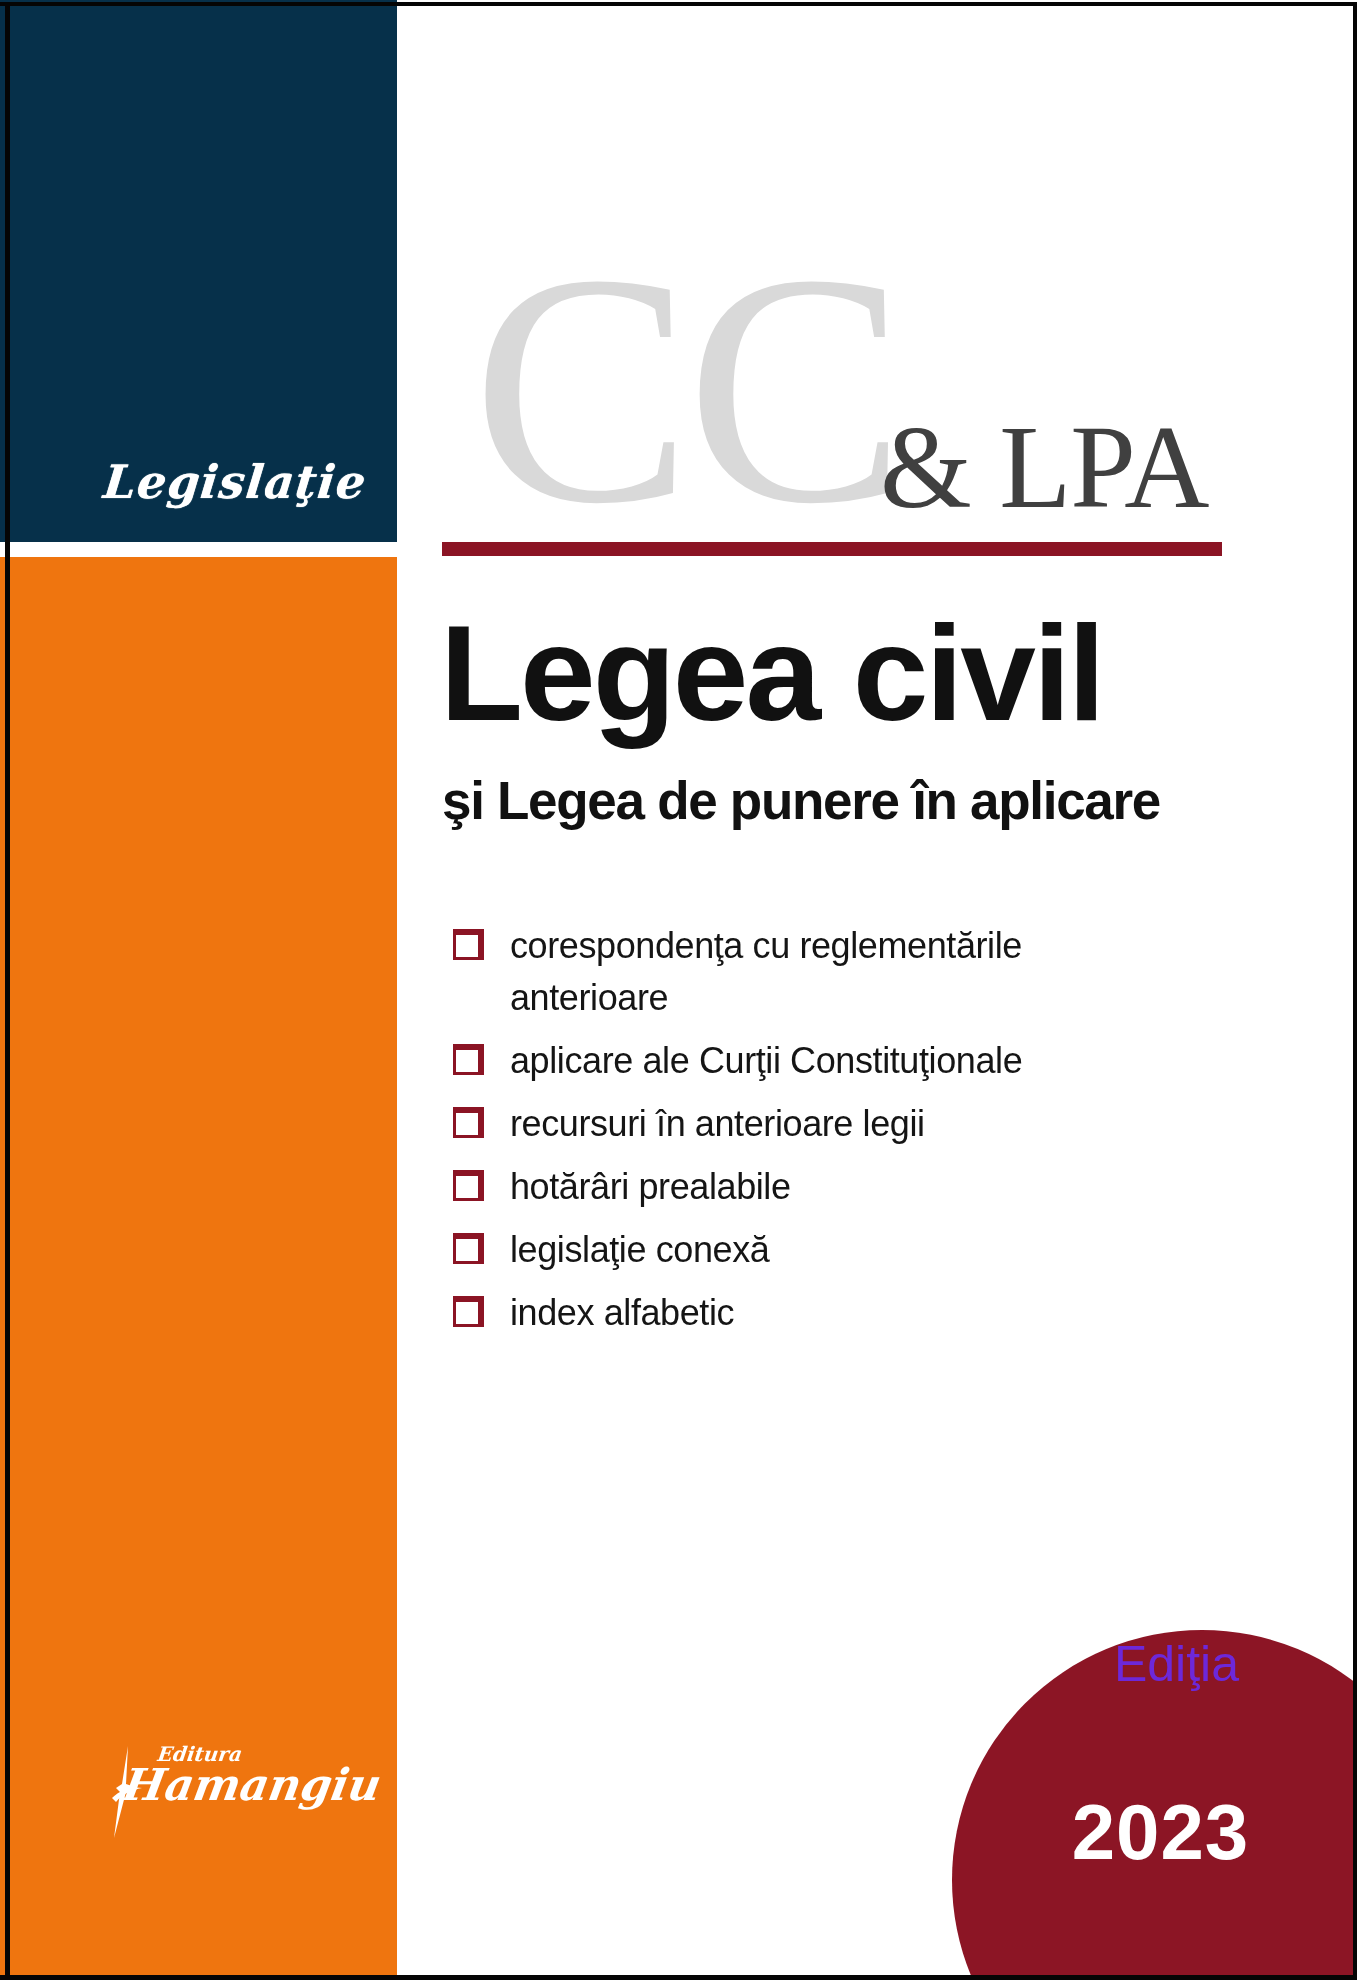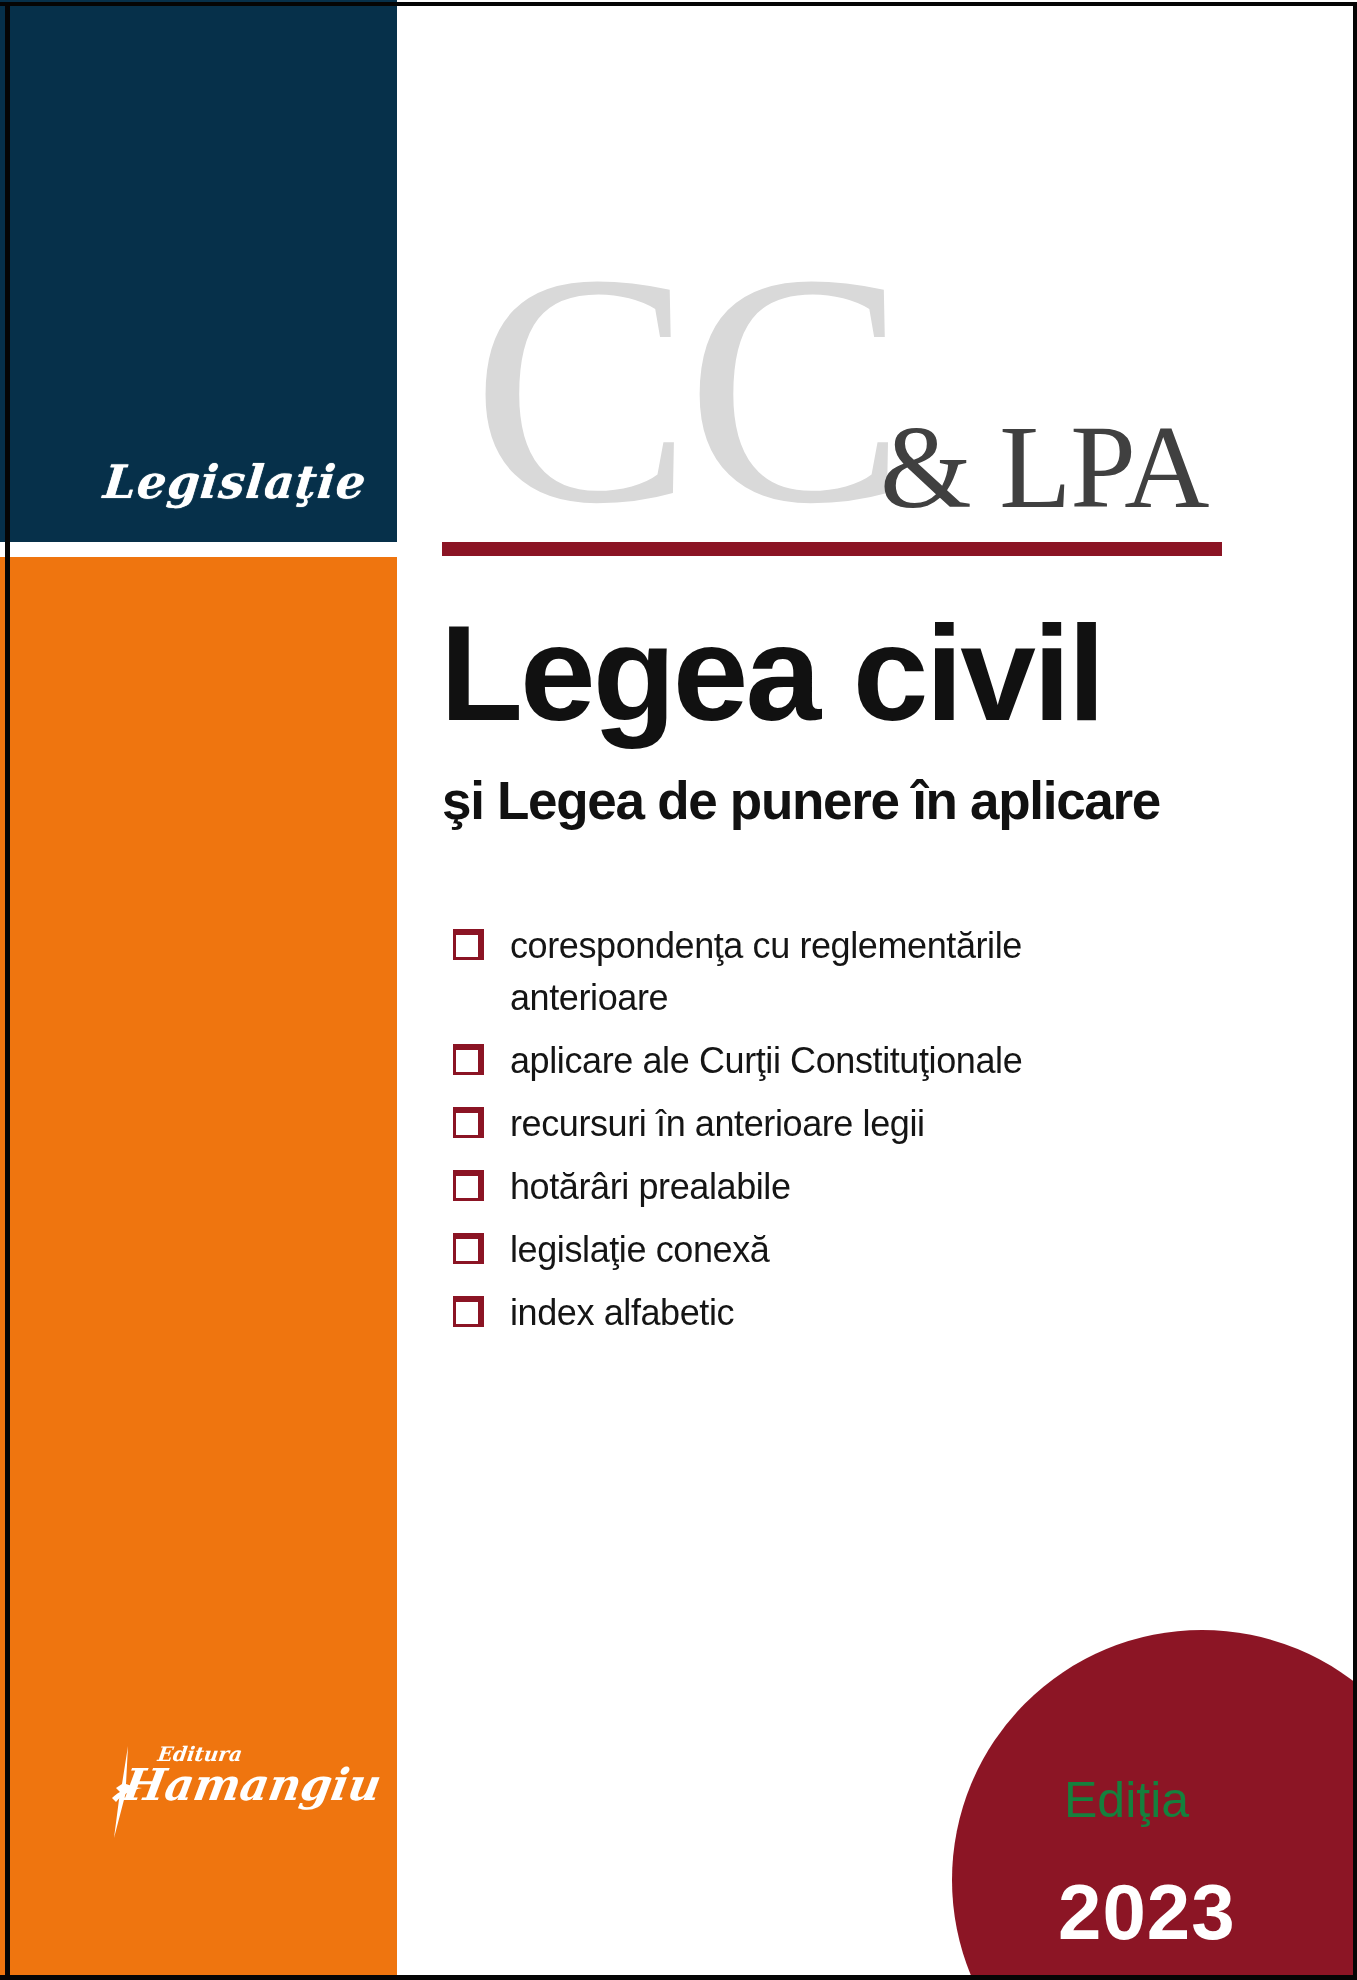--- a/index.html
+++ b/index.html
@@ -158,30 +158,31 @@
     left: 0; top: 0; width: 40px; height: 96px;
   }
 
   
   #edition-circle {
     left: 952px; top: 1630px; width: 500px; height: 500px;
     border-radius: 50%;
     background: #8c1525;
   }
   #edition-label {
-    left: 1064px; top: 1772px; width: 175px;
-    text-align: left;
-    color: #15803d;
+    left: 1064px; top: 1636px; width: 175px;
+    text-align: right;
+    color: #6d28d9;
     font-family: "Liberation Sans", sans-serif;
     font-size: 50px;
     line-height: 56px;
     white-space: nowrap;
   }
   #edition-year {
-    left: 1058px; top: 1870px; width: 205px;
+    left: 1058px; top: 1790px; width: 205px;
+    text-align: center;
     color: #ffffff;
     font-family: "Liberation Sans", sans-serif;
     font-weight: bold;
     font-size: 78px;
     line-height: 84px;
     letter-spacing: 1px;
     white-space: nowrap;
   }
 </style>
 </head>

